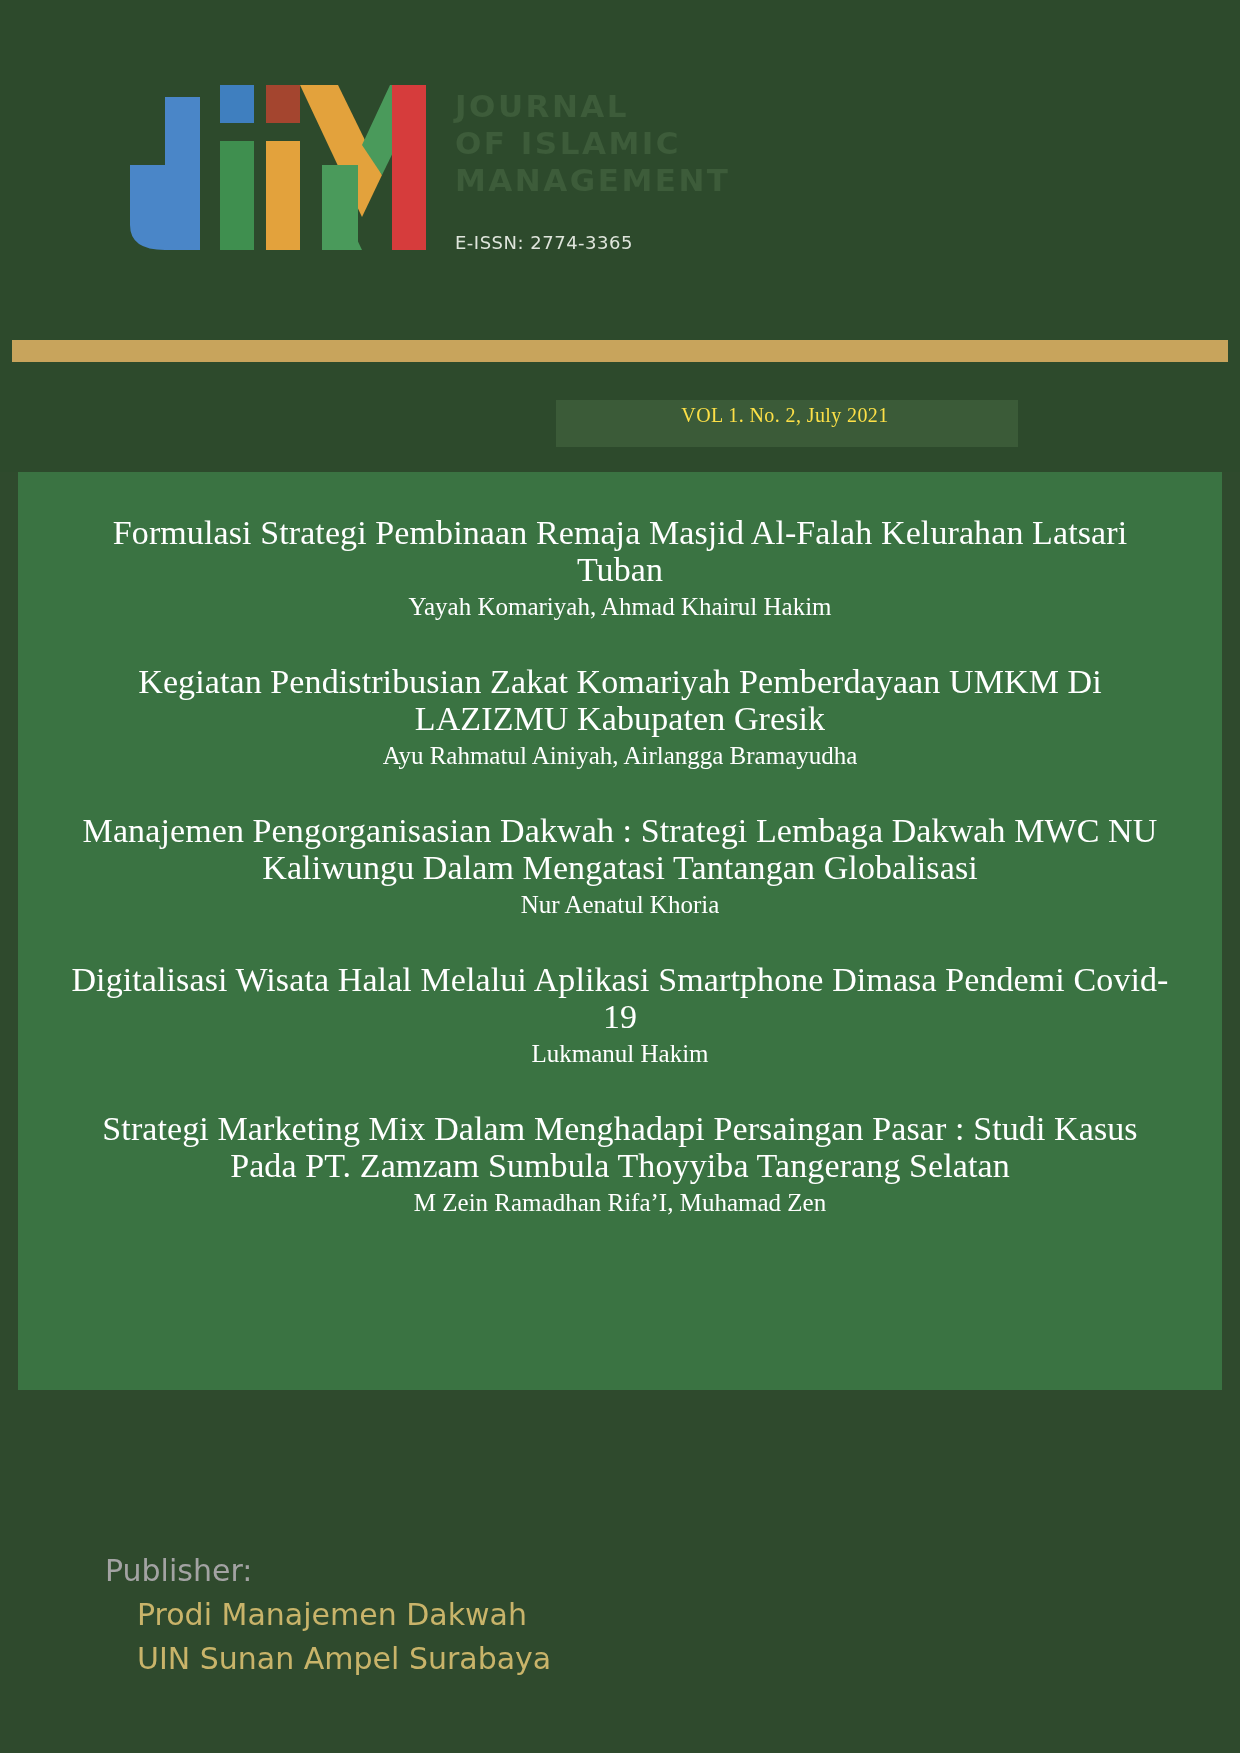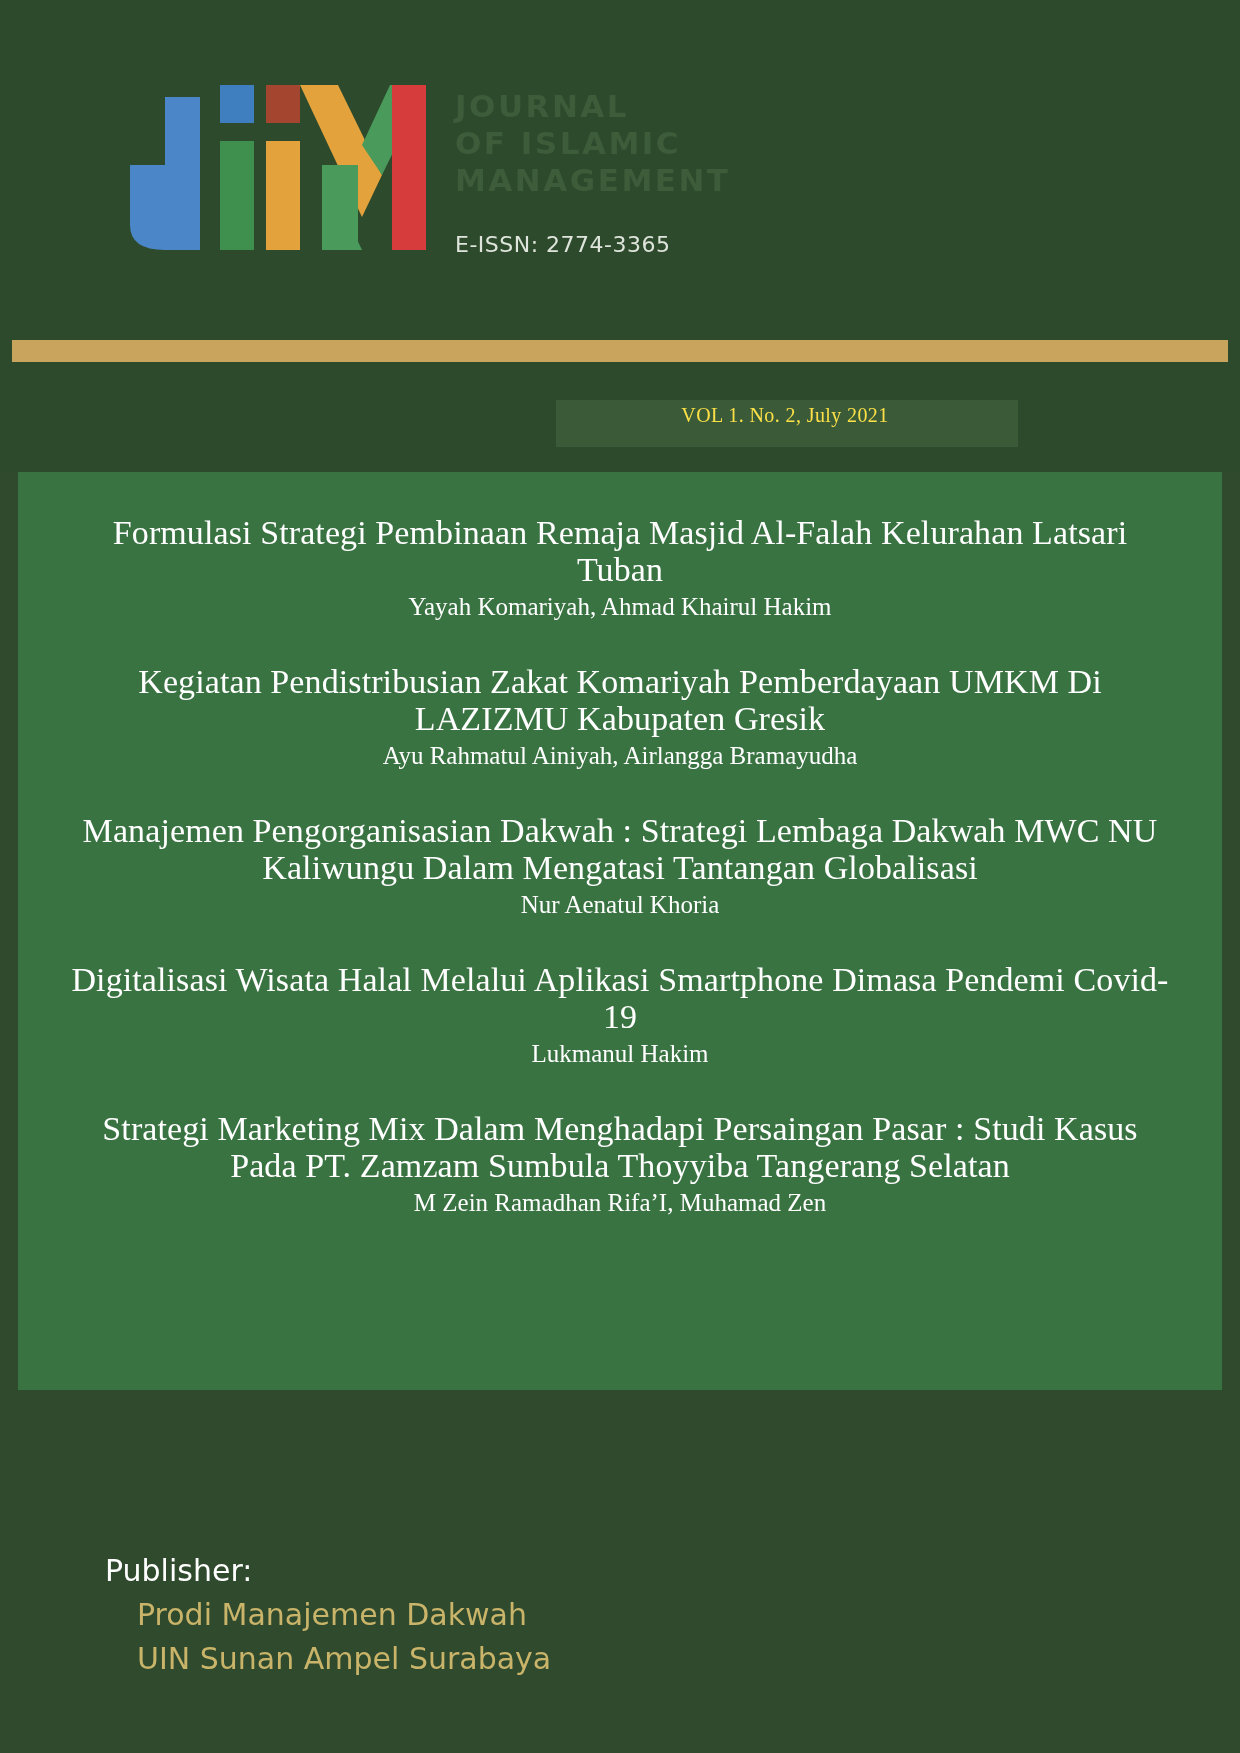--- a/index.html
+++ b/index.html
@@ -47,21 +47,21 @@
     line-height: 37px;
     text-align: left;
   }
   .logo-title div { white-space: nowrap; }
   .eissn {
     position: absolute;
     left: 455px;
     top: 232px;
     color: #dfe5dc;
     font-family: "DejaVu Sans", sans-serif;
-    font-size: 22px;
+    font-size: 18px;
     letter-spacing: 0.5px;
   }
 
   
   .gold-bar {
     position: absolute;
     left: 12px;
     top: 340px;
     width: 1216px;
     height: 22px;
@@ -141,21 +141,21 @@
   }
   .publisher {
     position: absolute;
     left: 105px;
     bottom: 72px;
     font-family: "DejaVu Sans", sans-serif;
     color: #c9b46a;
     font-size: 30px;
     line-height: 44px;
   }
-  .publisher .pub-label { color: #ffffff; }
+  .publisher .pub-label { color: #a3a3a3; }
   .publisher .pub-line { color: #c9b46a; margin-left: 32px; }
 </style>
 </head>
 <body>
 
 <div class="page">
 
   <div class="header-band">
 
     <div class="logo-wrap">

